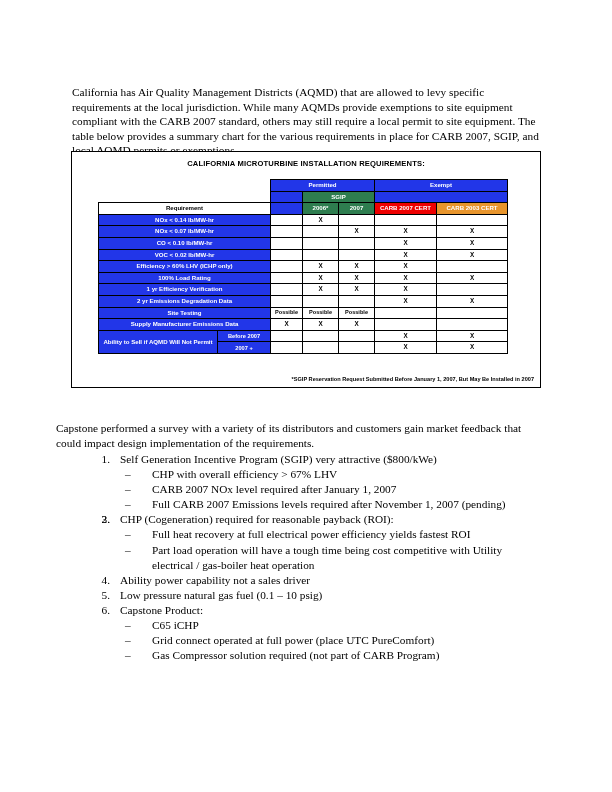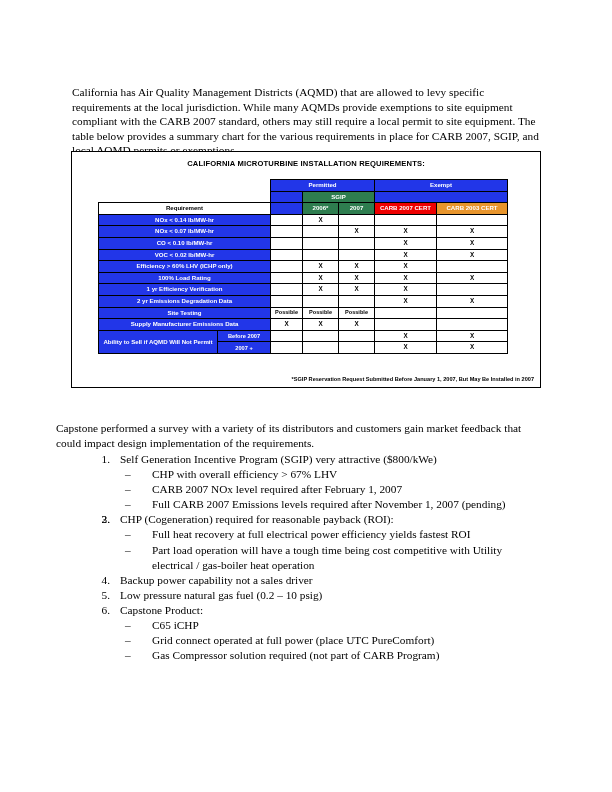--- a/index.html
+++ b/index.html
@@ -393,46 +393,46 @@
 
   <div class="list-block">
 
     <div class="li-num">
       <span class="num">1.</span><span>Self Generation Incentive Program (SGIP) very attractive ($800/kWe)</span>
     </div>
     <div class="li-dash">
       <span class="dash">–</span><span>CHP with overall efficiency &gt; 67% LHV</span>
     </div>
     <div class="li-dash">
-      <span class="dash">–</span><span>CARB 2007 NOx level required after February 1, 2007</span>
+      <span class="dash">–</span><span>CARB 2007 NOx level required after January 1, 2007</span>
     </div>
     <div class="li-dash">
       <span class="dash">–</span><span>Full CARB 2007 Emissions levels required after November 1, 2007 (pending)</span>
     </div>
 
     <div class="li-num">
       <span class="num">2.</span>
     </div>
 
     <div class="li-num">
       <span class="num">3.</span><span>CHP (Cogeneration) required for reasonable payback (ROI):</span>
     </div>
     <div class="li-dash">
       <span class="dash">–</span><span>Full heat recovery at full electrical power efficiency yields fastest ROI</span>
     </div>
     <div class="li-dash">
       <span class="dash">–</span><span>Part load operation will have a tough time being cost competitive with Utility electrical / gas-boiler heat operation</span>
     </div>
 
     <div class="li-num">
-      <span class="num">4.</span><span>Backup power capability not a sales driver</span>
-    </div>
-
-    <div class="li-num">
-      <span class="num">5.</span><span>Low pressure natural gas fuel (0.2 – 10 psig)</span>
+      <span class="num">4.</span><span>Ability power capability not a sales driver</span>
+    </div>
+
+    <div class="li-num">
+      <span class="num">5.</span><span>Low pressure natural gas fuel (0.1 – 10 psig)</span>
     </div>
 
     <div class="li-num">
       <span class="num">6.</span><span>Capstone Product:</span>
     </div>
     <div class="li-dash">
       <span class="dash">–</span><span>C65 iCHP</span>
     </div>
     <div class="li-dash">
       <span class="dash">–</span><span>Grid connect operated at full power (place UTC PureComfort)</span>

